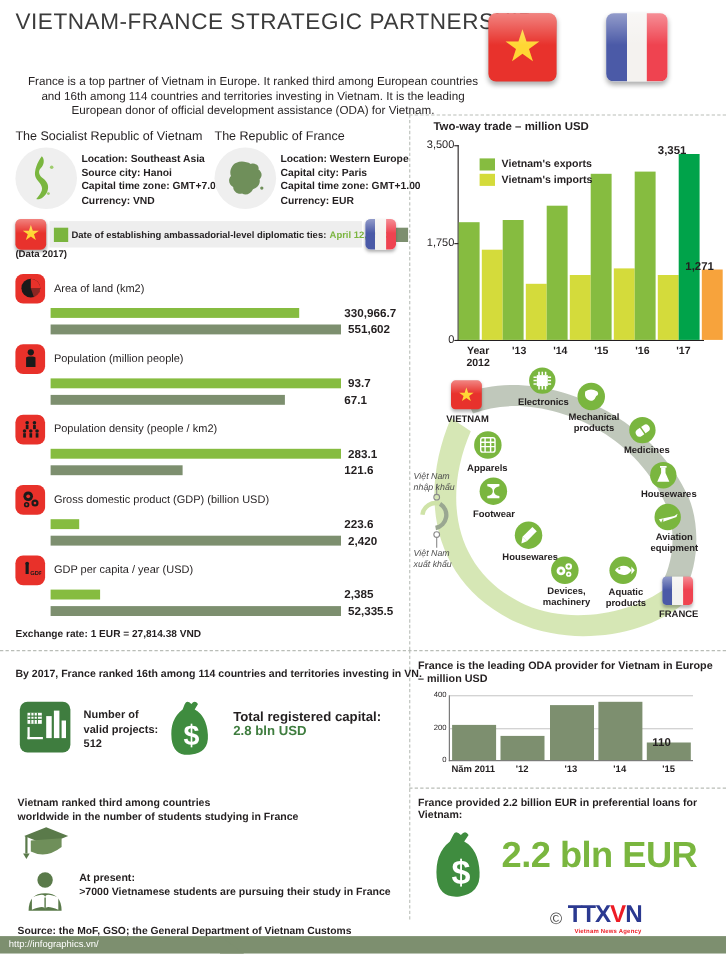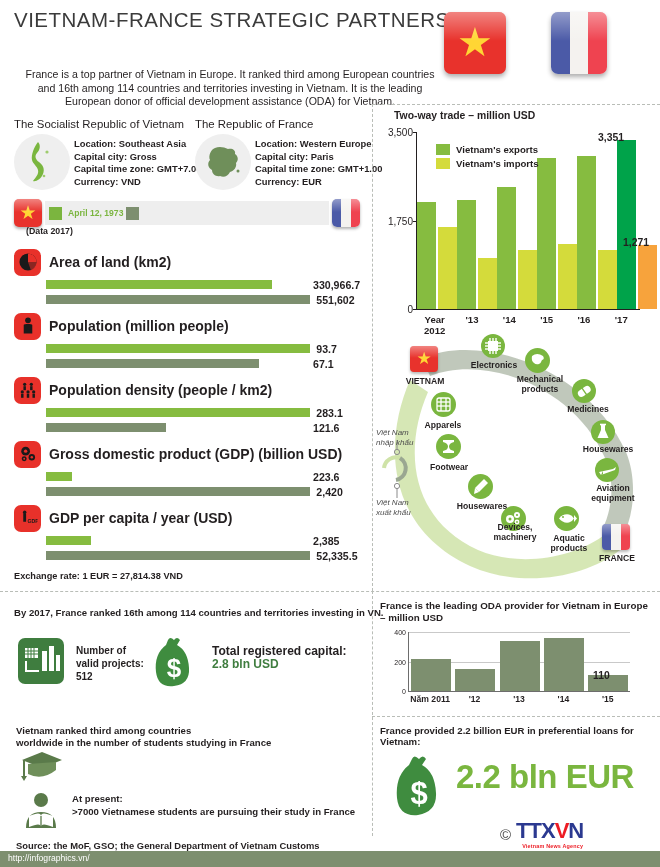--- a/index.html
+++ b/index.html
@@ -55,32 +55,32 @@
   .ties-row { position:absolute; left:14px; top:199px; display:flex; align-items:center; }
   .ties-flag { width:28px; height:28px; border-radius:5px; position:relative; overflow:hidden;
                box-shadow:0 2px 3px rgba(0,0,0,.3); }
   .ties-bar {
     width:284px; height:24px; background:#eeeeee; display:flex; align-items:center;
     margin:0 3px; padding:0 4px; font-size:8.6px; font-weight:bold; white-space:nowrap;
   }
   .sw-green { width:13px; height:13px; background:#7bb53f; flex:0 0 13px; margin-right:3px;}
   .sw-gray  { width:13px; height:13px; background:#7d8f6f; flex:0 0 13px; margin-left:3px;}
   .ties-date { color:#7bb53f; font-weight:bold; }
-  .data-year { position:absolute; left:14px; top:226px; font-size:8.8px; font-weight:bold;margin-left:12px; }
+  .data-year { position:absolute; left:14px; top:226px; font-size:8.8px; font-weight:bold; }
 
   
   .metrics { position:absolute; left:14px; top:246px; width:355px; }
   .metric { margin-bottom:4px; }
   .metric-head { display:flex; align-items:center; height:32px; }
   .micon {
     width:27px; height:27px; border-radius:7px; background:#e8312a;
     position:relative; flex:0 0 27px; margin-right:8px;
   }
   .micon svg { position:absolute; left:50%; top:50%; transform:translate(-50%,-50%); }
-  .mlabel { font-size:14px; font-weight:bold; color:#231f20; }
+  .mlabel { font-size:10px; font-weight:normal; color:#231f20; }
   .barline { display:flex; align-items:center; height:13px; margin-bottom:2px;padding-left:32px; }
   .bar { height:9px; }
   .bar.vn { background:#86bc40; }
   .bar.fr { background:#7d8f6f; }
   .bval { font-size:10.6px; font-weight:bold; margin-left:auto; padding-left:6px;
           width:62px; text-align:left; }
   .exch { position:absolute; left:14px; top:571px; font-size:9.2px; font-weight:bold; }
 
   
   .vdash {
@@ -214,21 +214,21 @@
     <div class="cbody">
       <div class="mapcircle">
         <svg width="56" height="56" viewBox="0 0 56 56">
           <path d="M24 8 C27 11,26 16,23 19 C20 22,22 26,25 28 C29 31,31 35,29 40 C27 45,22 48,19 47 C22 43,25 40,24 36 C23 32,19 30,18 26 C17 21,20 13,24 8 Z" fill="#7ab63f"></path>
           <circle cx="33" cy="18" r="1.6" fill="#9fcc6e"></circle>
           <circle cx="30" cy="42" r="1.3" fill="#9fcc6e"></circle>
         </svg>
       </div>
       <div class="cfacts">
         <div>Location: Southeast Asia</div>
-        <div>Capital city: Gross</div>
+        <div>Source city: Hanoi</div>
         <div>Capital time zone: GMT+7.00</div>
         <div>Currency: VND</div>
       </div>
     </div>
   </div>
 
   <div class="country" style="left:195px; top:118px;">
     <div class="cname">The Republic of France</div>
     <div class="cbody">
       <div class="mapcircle">
@@ -246,20 +246,21 @@
     </div>
   </div>
 
   <div class="ties-row">
     <div class="ties-flag" style="background:#e8322c;">
       <div class="vn-star" style="font-size:19px;">★</div>
       <div class="gloss"></div>
     </div>
     <div class="ties-bar">
       <span class="sw-green"></span>
+      <span>Date of establishing ambassadorial-level diplomatic ties:</span>
       <span class="ties-date" style="margin-left:3px;">April 12, 1973</span>
       <span class="sw-gray"></span>
     </div>
     <div class="ties-flag">
       <div class="fr-stripes">
           <i class="fr-b"></i>
           <i class="fr-w"></i>
           <i class="fr-r"></i>
         </div>
       <div class="gloss"></div>
@@ -577,21 +578,21 @@
           <g fill="#fff">
             <circle cx="9" cy="13" r="4"></circle>
             <circle cx="9" cy="13" r="1.5" fill="#7ab63f"></circle>
             <circle cx="16" cy="9" r="3"></circle>
             <circle cx="16" cy="9" r="1.1" fill="#7ab63f"></circle>
             <circle cx="16" cy="16" r="2.4"></circle>
             <circle cx="16" cy="16" r=".9" fill="#7ab63f"></circle>
           </g>
         </svg>
     </div>
-    <div class="fnode" style="left:110px; top:182px; width:62px;">Devices,<br>machinery</div>
+    <div class="fnode" style="left:110px; top:192px; width:62px;">Devices,<br>machinery</div>
 
     <div class="fcirc" style="left:180px; top:166px; width:25px; height:25px;">
       <svg width="25" height="25" viewBox="0 0 25 25">
           <path d="M5 12.5 q4 -5 10 -4 q3 .5 5 4 q-2 3.5 -5 4 q-6 1 -10 -4 z" fill="#fff"></path>
           <path d="M20 9 l3 3.5 l-3 3.5 z" fill="#fff"></path>
           <circle cx="9" cy="11" r="1" fill="#7ab63f"></circle>
         </svg>
     </div>
     <div class="fnode" style="left:160px; top:193px; width:70px;">Aquatic products</div>
 

